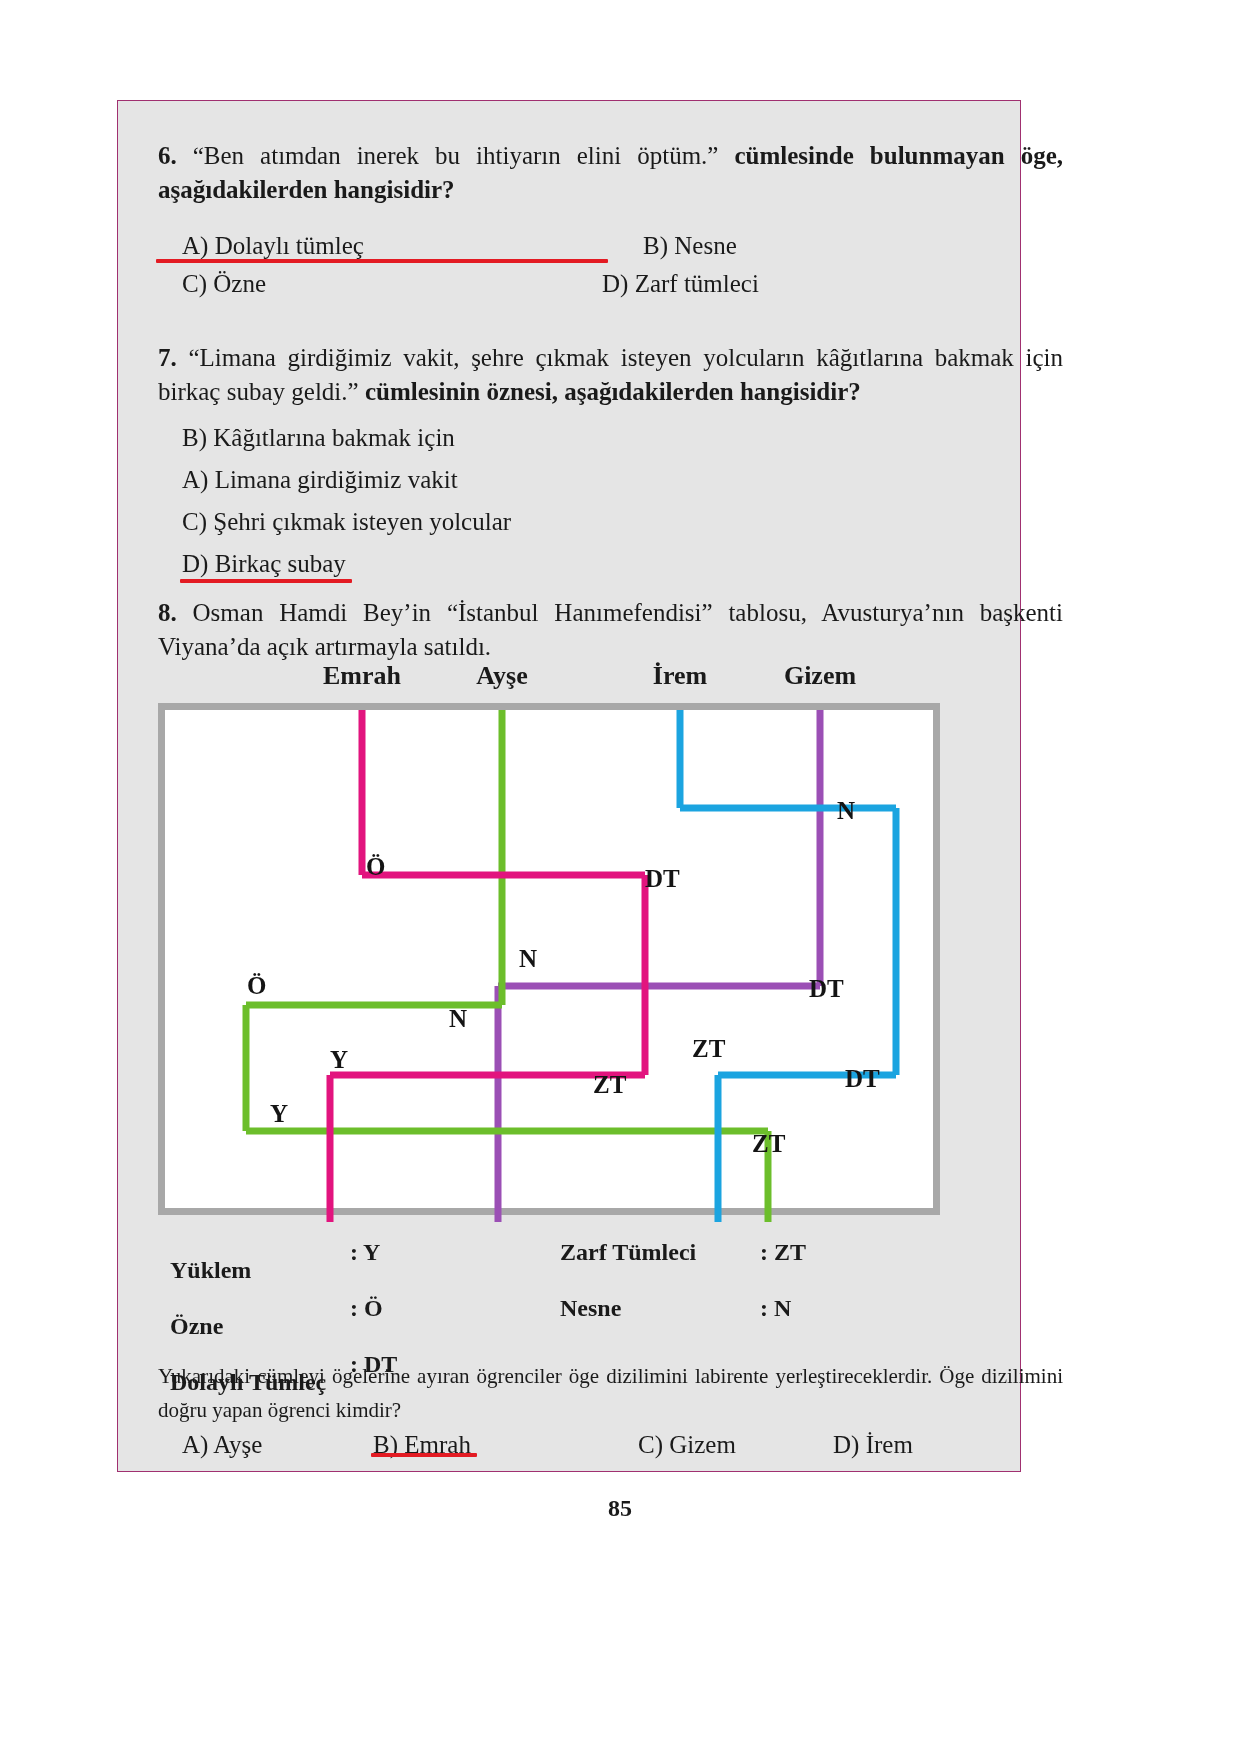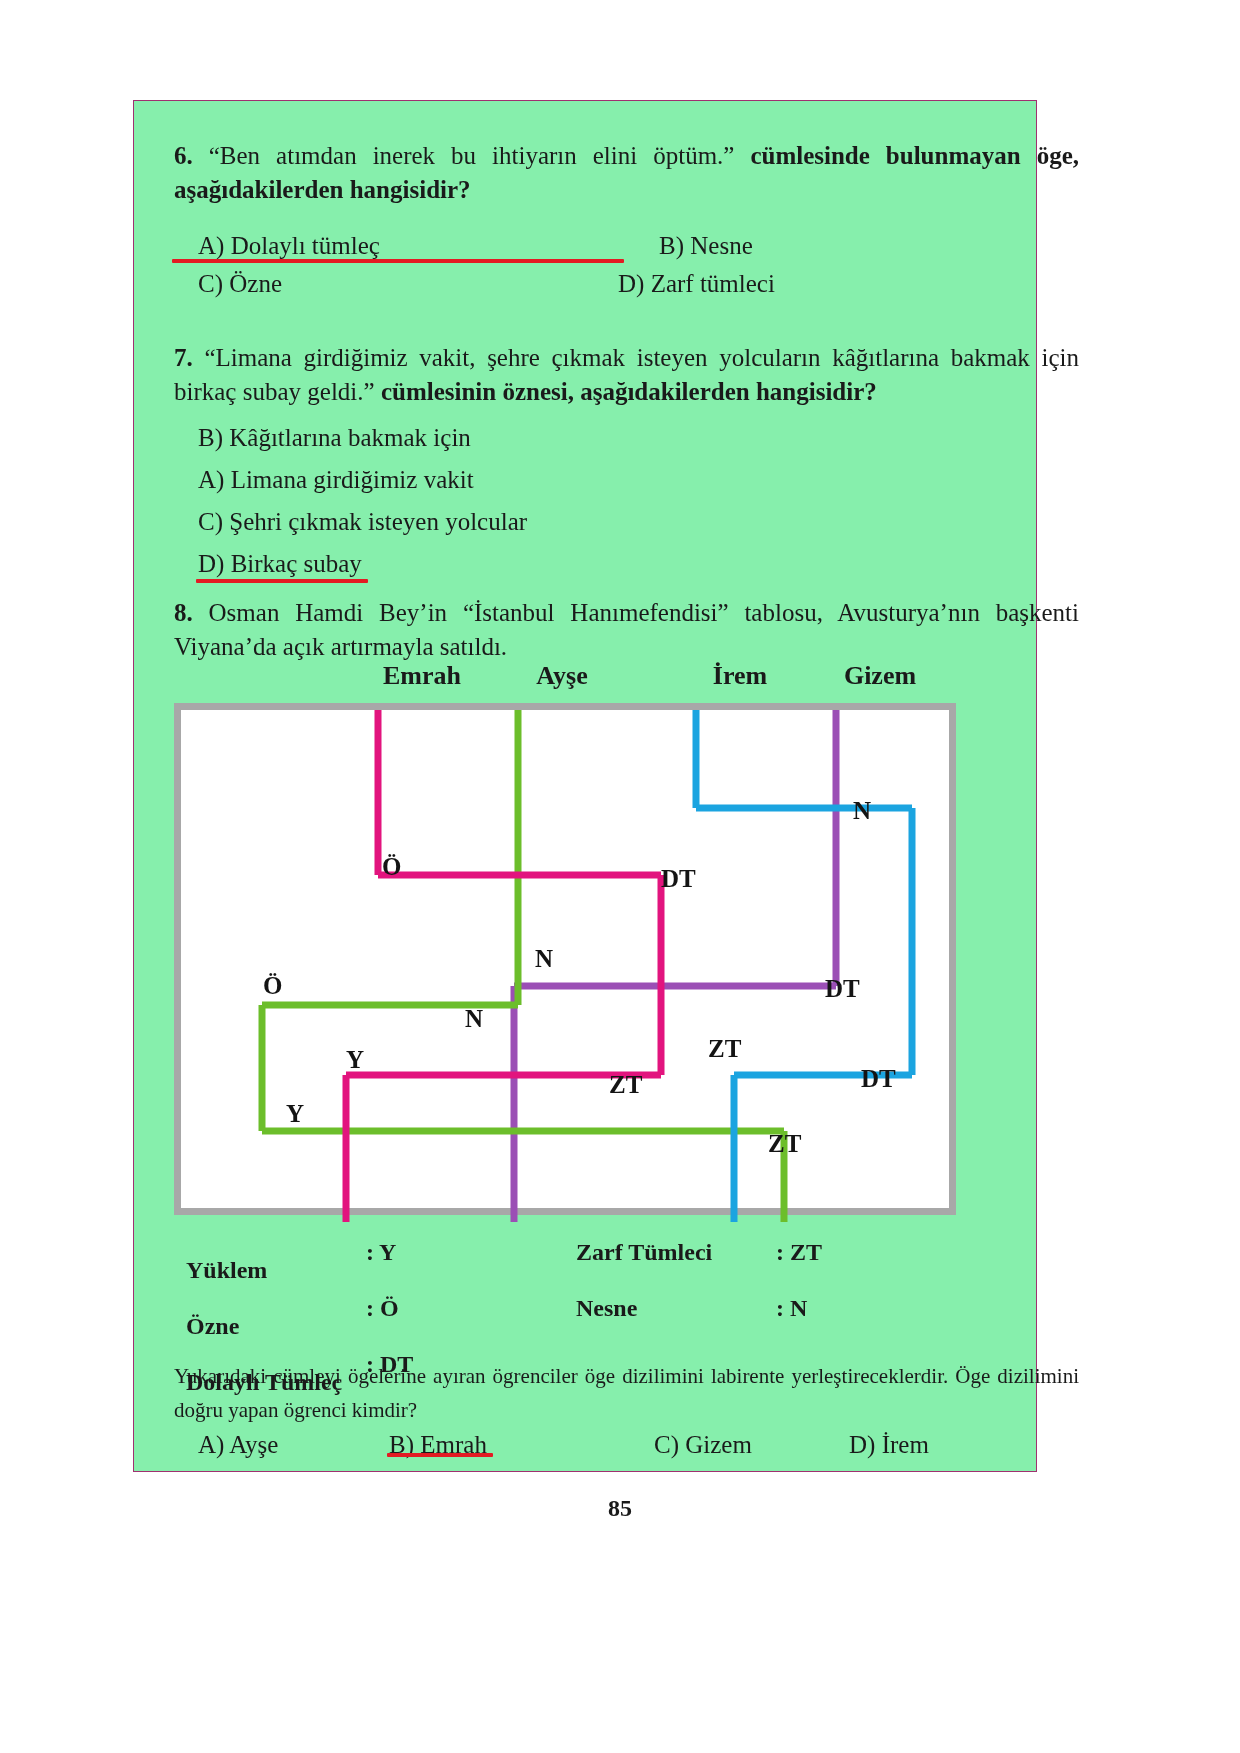--- a/index.html
+++ b/index.html
@@ -6,23 +6,23 @@
   body{
     width:1240px;height:1753px;
     background:#ffffff;
     font-family:"Liberation Serif", serif;
     color:#1a1a1a;
     position:relative;
     overflow:hidden;
   }
   .page-frame{
     position:absolute;
-    left:133px;top:100px;
+    left:117px;top:100px;
     width:904px;height:1372px;
-    background:#86efac;
+    background:#e5e5e5;
     border:1.5px solid #a03070;
     box-sizing:border-box;
   }
   .inner{
     position:absolute;
     left:0;top:0;right:0;bottom:0;
     padding:0;
   }
 
   
@@ -43,21 +43,20 @@
   .opt-list{padding-left:24px;font-size:25px;line-height:42px;}
 
   
   #maze-wrap{position:absolute;left:0px;top:560px;width:905px;}
   .names{position:relative;height:42px;}
   .name{
     position:absolute;top:0;
     font-weight:bold;font-size:26px;
     transform:translateX(-50%);
     white-space:nowrap;
-    margin-left:44px;
   }
   .maze-box{
     position:relative;
     margin-left:40px;
     width:782px;height:512px;
     background:#ffffff;
     border:7px solid #a8a8a8;
     box-sizing:border-box;
   }
   .maze-svg{position:absolute;left:-7px;top:-7px;}

